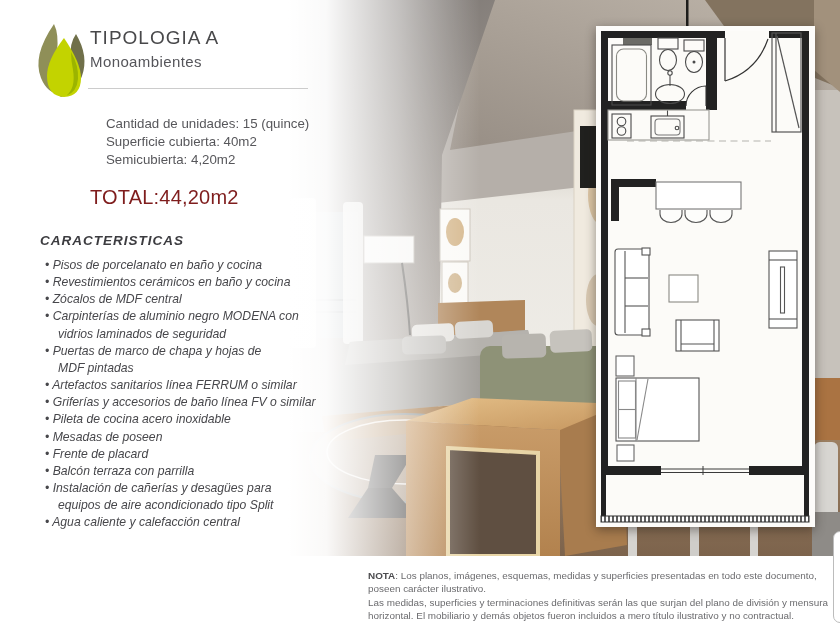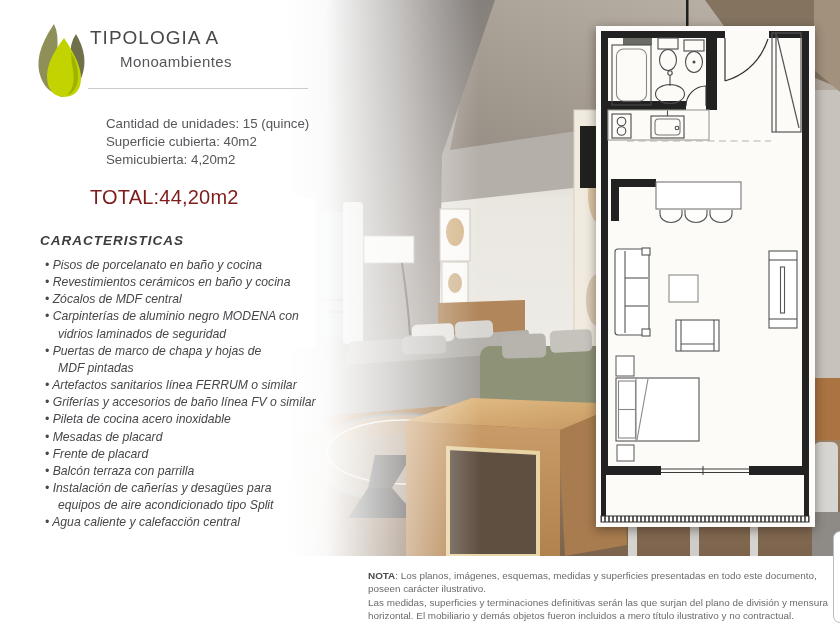--- a/index.html
+++ b/index.html
@@ -26,21 +26,21 @@
   }
   
   #corner-box{
     position:absolute;left:833px;top:531px;width:20px;height:92px;z-index:5;
     background:#ffffff;border:1.5px solid #bcbcbc;border-radius:7px;
   }
   
   .txt{position:absolute;z-index:10;color:#57575b;}
   #logo{position:absolute;left:24px;top:18px;width:70px;height:84px;z-index:10;}
   #title{left:90px;top:27px;font-size:19px;letter-spacing:1px;color:#48484a;}
-  #subtitle{left:90px;top:53px;font-size:15px;letter-spacing:.4px;color:#55555a;margin-left:30px;}
+  #subtitle{left:90px;top:53px;font-size:15px;letter-spacing:.4px;color:#55555a;}
   #divider{position:absolute;left:88px;top:88px;width:220px;height:1px;background:#cccccc;z-index:10;}
   #summary{left:90px;top:99px;font-size:13.3px;line-height:18.2px;}
   #summary ul{list-style:none;margin:16px;padding:0;}
   #total{left:90px;top:186px;font-size:20px;color:#7f1d1d;letter-spacing:.2px;}
   #features-heading{left:40px;top:233px;font-size:13.5px;font-style:italic;font-weight:700;
     letter-spacing:1px;color:#3c3c40;text-align:center;}
   #features{left:45px;top:257px;width:308px;font-size:12.2px;font-style:italic;
     line-height:17.15px;color:#47474b;}
   #features ul{list-style:none;margin:0;padding:0;}
   #features li{white-space:pre-line;padding-left:13px;text-indent:-13px;}
@@ -287,21 +287,21 @@
         <li>Pisos de porcelanato en baño y cocina</li>
         <li>Revestimientos cerámicos en baño y cocina</li>
         <li>Zócalos de MDF central</li>
         <li>Carpinterías de aluminio negro MODENA con
 vidrios laminados de seguridad</li>
         <li>Puertas de marco de chapa y hojas de
 MDF pintadas</li>
         <li>Artefactos sanitarios línea FERRUM o similar</li>
         <li>Griferías y accesorios de baño línea FV o similar</li>
         <li>Pileta de cocina acero inoxidable</li>
-        <li>Mesadas de placard</li>
+        <li>Mesadas de poseen</li>
         <li>Frente de placard</li>
         <li>Balcón terraza con parrilla</li>
         <li>Instalación de cañerías y desagües para
 equipos de aire acondicionado tipo Split</li>
         <li>Agua caliente y calefacción central</li>
       </ul>
   </div>
 
   <p class="txt" id="note"><b>NOTA</b><span>: Los planos, imágenes, esquemas, medidas y superficies presentadas en todo este documento,
 poseen carácter ilustrativo.

